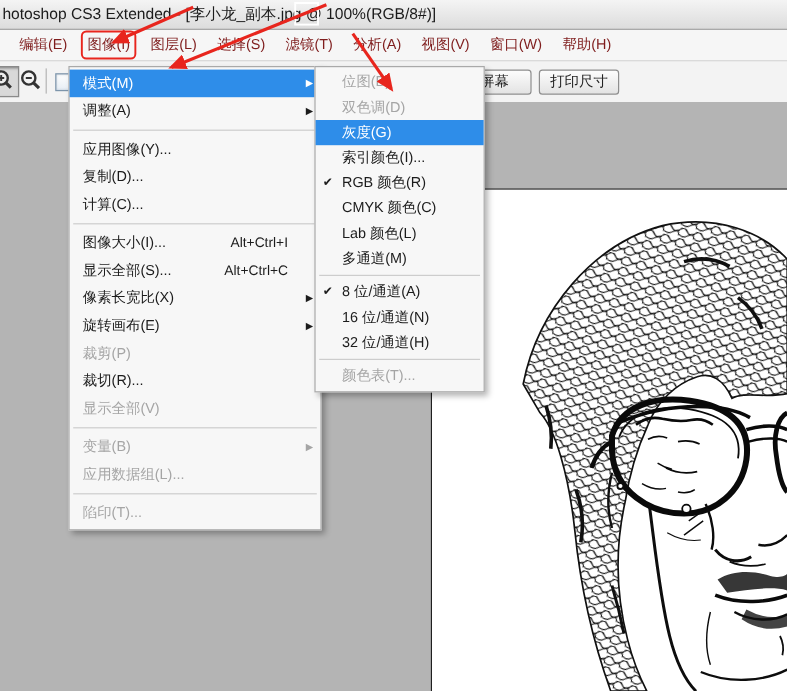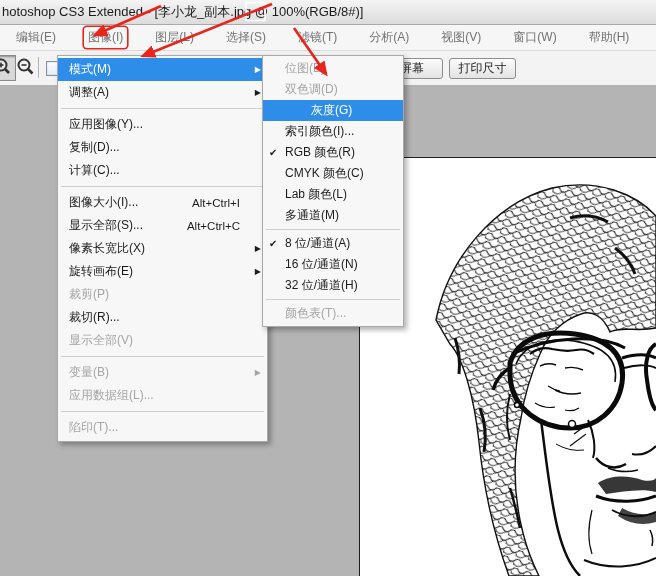--- a/index.html
+++ b/index.html
@@ -14,22 +14,22 @@
     position:absolute;top:0;left:0;right:0;height:24px;
     background:linear-gradient(#f4f4f4,#dcdcdc);
     border-bottom:1px solid #a9a9a9;
     display:flex;align-items:center;
   }
   .titlebar .title{font-size:13px;color:#1b1b1b;padding-left:2px;white-space:nowrap;}
   
   .menubar{
     position:absolute;top:25px;left:0;right:0;height:25px;
     background:#f6f6f6;border-bottom:1px solid #dadada;
-    display:flex;align-items:center;gap:24px;padding-left:12px;
-    font-size:12px;color:#737373;
+    display:flex;align-items:center;gap:9px;padding-left:12px;
+    font-size:12px;color:#7f1d1d;
   }
   .mb-item{padding:2px 4px;white-space:nowrap;border-radius:3px;}
   .mb-item.annotated{box-shadow:0 0 0 1.6px var(--red,#e8251d);}
   
   .optionsbar{
     position:absolute;top:51px;left:0;right:0;height:34px;
     background:#f3f3f3;border-bottom:1px solid #bdbdbd;
   }
   .tool-frame{
     position:absolute;left:-10px;top:4px;width:24px;height:24px;
@@ -65,21 +65,21 @@
   .main-menu{left:57px;top:55px;width:211px;z-index:10;}
   .submenu{left:262px;top:55px;width:142px;z-index:11;}
   .mi{display:flex;align-items:center;height:23px;padding:0 6px 0 11px;
       font-size:12px;color:#1c1c1c;white-space:nowrap;}
   .submenu .mi{height:21px;padding:0 6px 0 6px;}
   .mi .chk{width:16px;font-size:10px;flex:none;}
   .mi .lbl{flex:1;}
   .mi .sc{margin-right:12px;font-size:11.5px;}
   .mi .arr{width:9px;text-align:right;font-size:8px;flex:none;}
   .mi.disabled{color:var(--disabled,#a5a5a5);}
-  .mi.highlighted{background:var(--hl,#2e8de9);color:#fff;gap:26px;}
+  .mi.highlighted{background:var(--hl,#2e8de9);color:#fff;}
   .msep{height:1px;background:#cdcdcd;margin:4px 3px;}
   .submenu .msep{margin:3px 3px;}
   
   .overlay{position:absolute;inset:0;z-index:50;pointer-events:none;}
 </style>
 </head>
 <body>
 
 <div class="stage" style="--hl: #2e8de9; --red: #e8251d; --workspace: #b4b4b4; --disabled: #a5a5a5;">
 

